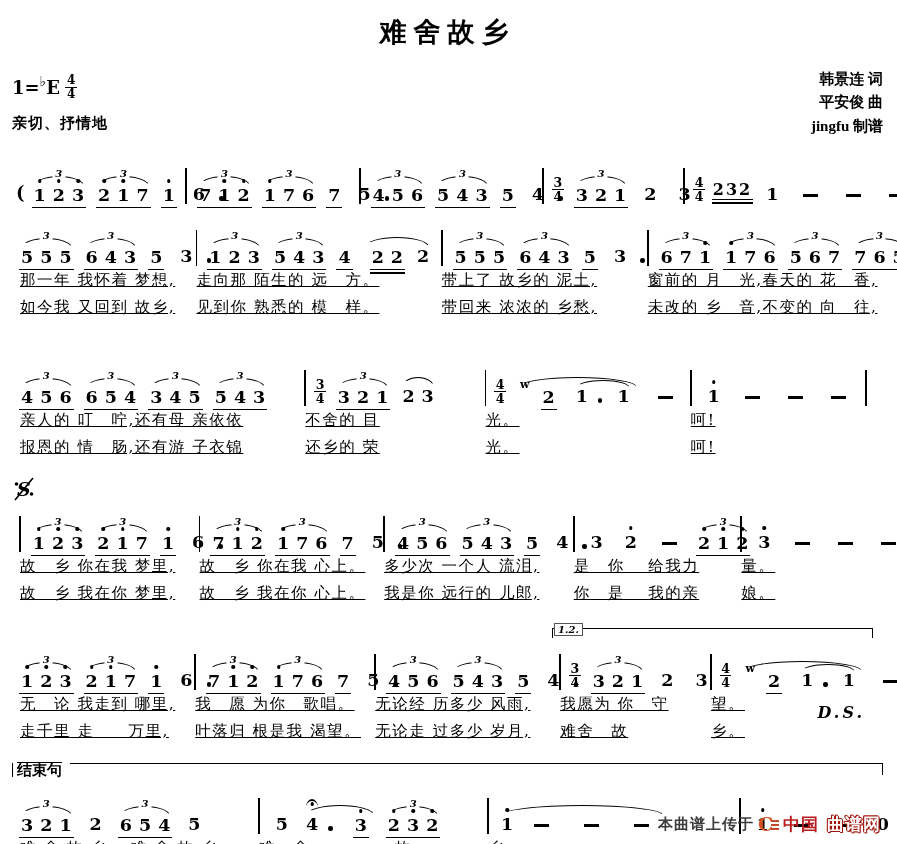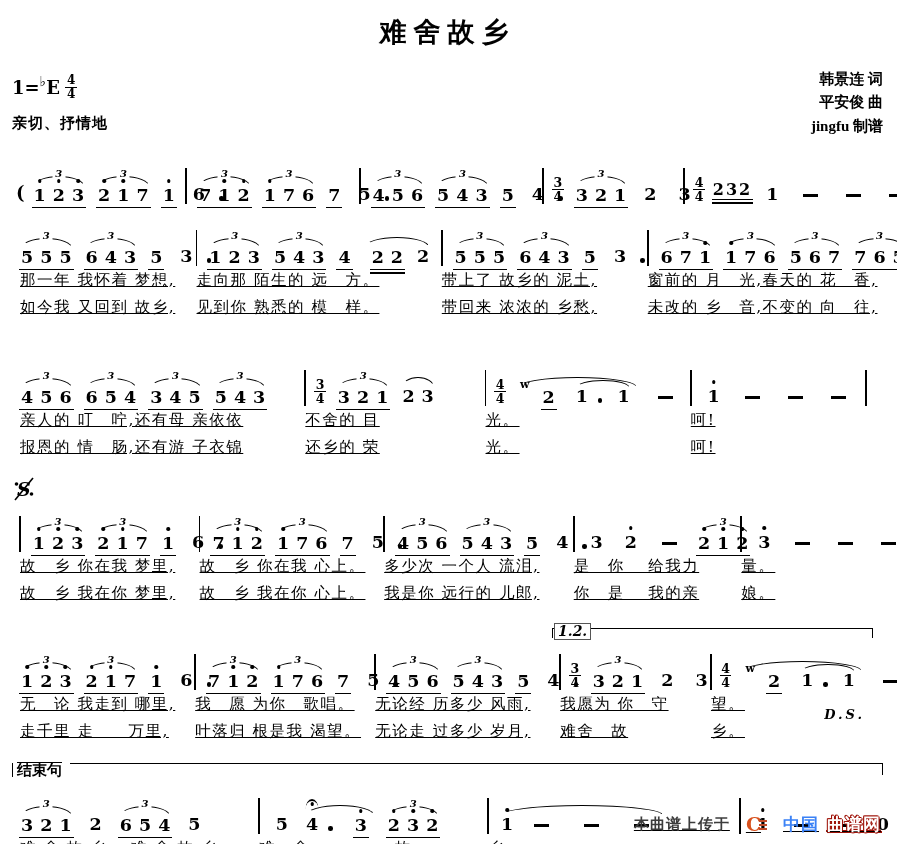--- a/index.html
+++ b/index.html
@@ -47,38 +47,38 @@
   .ferm{position:absolute;top:-16px;left:50%;transform:translateX(-50%);width:13px;height:8px;border-top:2px solid #000;border-radius:50% 50% 0 0/100% 100% 0 0;}
   .ferm::after{content:"";position:absolute;top:1.5px;left:50%;transform:translateX(-50%);width:3.5px;height:3.5px;background:#000;border-radius:50%;}
   .lyr{height:27px;font-size:15.5px;white-space:nowrap;overflow:visible;padding-left:8px;letter-spacing:1.5px;text-decoration:underline;}
 
   
   .segno{position:absolute;left:0;top:-24px;}
   .volta{position:absolute;top:2px;left:62%;right:10px;border-top:1.8px solid #000;height:10px;}
   .volta::before,.volta::after{content:"";position:absolute;top:0;width:0;height:9px;border-left:1.8px solid #000;}
   .volta::before{left:0;}
   .volta::after{right:0;}
-  .volta span{position:absolute;left:2px;top:-6px;background:#fff;font-style:italic;font-weight:bold;font-size:14px;padding:0 3px;border:1px solid #555;line-height:1.1;}
-  .ds{position:absolute;right:18px;bottom:26px;font-style:italic;font-weight:bold;font-size:13px;letter-spacing:3px;}
+  .volta span{position:absolute;left:2px;top:-6px;background:#fff;font-style:italic;font-weight:bold;font-size:10px;padding:0 3px;border:1px solid #555;line-height:1.1;}
+  .ds{position:absolute;right:18px;bottom:26px;font-style:italic;font-weight:bold;font-size:16px;letter-spacing:3px;}
   .endbr{display:flex;align-items:flex-start;height:18px;margin-bottom:2px;}
   .endbr .tickL{width:0;height:14px;border-left:1.8px solid #000;margin-top:1px;}
   .endbr .lbl{font-size:15px;font-weight:bold;margin:0 8px 0 4px;line-height:1;border-top:1.8px solid #000;padding-top:0;}
   .endbr .hline{flex:1;border-top:1.8px solid #000;margin-top:1px;}
   .endbr .tickR{width:0;height:12px;border-right:1.8px solid #000;margin-top:1px;}
 
   
   #line1{margin-top:14px;}
   #line2{margin-top:6px;}
   #line3{margin-top:30px;}
   #line4{margin-top:36px;}
   #line5{margin-top:16px;padding-top:12px;}
   #line6{margin-top:14px;}
 
   
-  .footer{position:absolute;right:16px;bottom:8px;display:flex;align-items:center;gap:16px;text-decoration:underline;}
+  .footer{position:absolute;right:16px;bottom:8px;display:flex;align-items:center;gap:4px;}
   .upload{font-size:15px;font-weight:bold;color:#3c3c3c;letter-spacing:1px;}
   .logo{display:flex;align-items:center;gap:1px;}
   .logo-c{color:#d8511d;font-weight:bold;font-size:19px;line-height:1;}
   .logo-bars{display:flex;flex-direction:column;gap:2px;margin-left:-3px;}
   .logo-bars i{width:8px;height:2px;background:#c04a28;}
   .site1{font-weight:bold;font-size:17px;letter-spacing:1px;}
   .site2{font-weight:bold;font-size:17px;letter-spacing:1px;color:#fff;text-shadow:-1px 0 #9e1208,1px 0 #9e1208,0 -1px #9e1208,0 1px #9e1208,1px 1px #9e1208,-1px -1px #9e1208;margin-left:8px;}
 </style>
 </head>
 <body>
@@ -892,15 +892,15 @@
   <span class="upload">本曲谱上传于</span>
   <span class="logo">
     <span class="logo-c" style="color: rgb(216, 81, 29);">C</span>
     <span class="logo-bars">
         <i></i>
         <i></i>
         <i></i>
       </span>
   </span>
   <span>
-    <span class="site1" style="color: #3b82f6;">中国</span><span class="site2">曲谱网</span>
+    <span class="site1" style="color: #b91c1c;">中国</span><span class="site2">曲谱网</span>
   </span>
 </div>
 
 </body></html>

